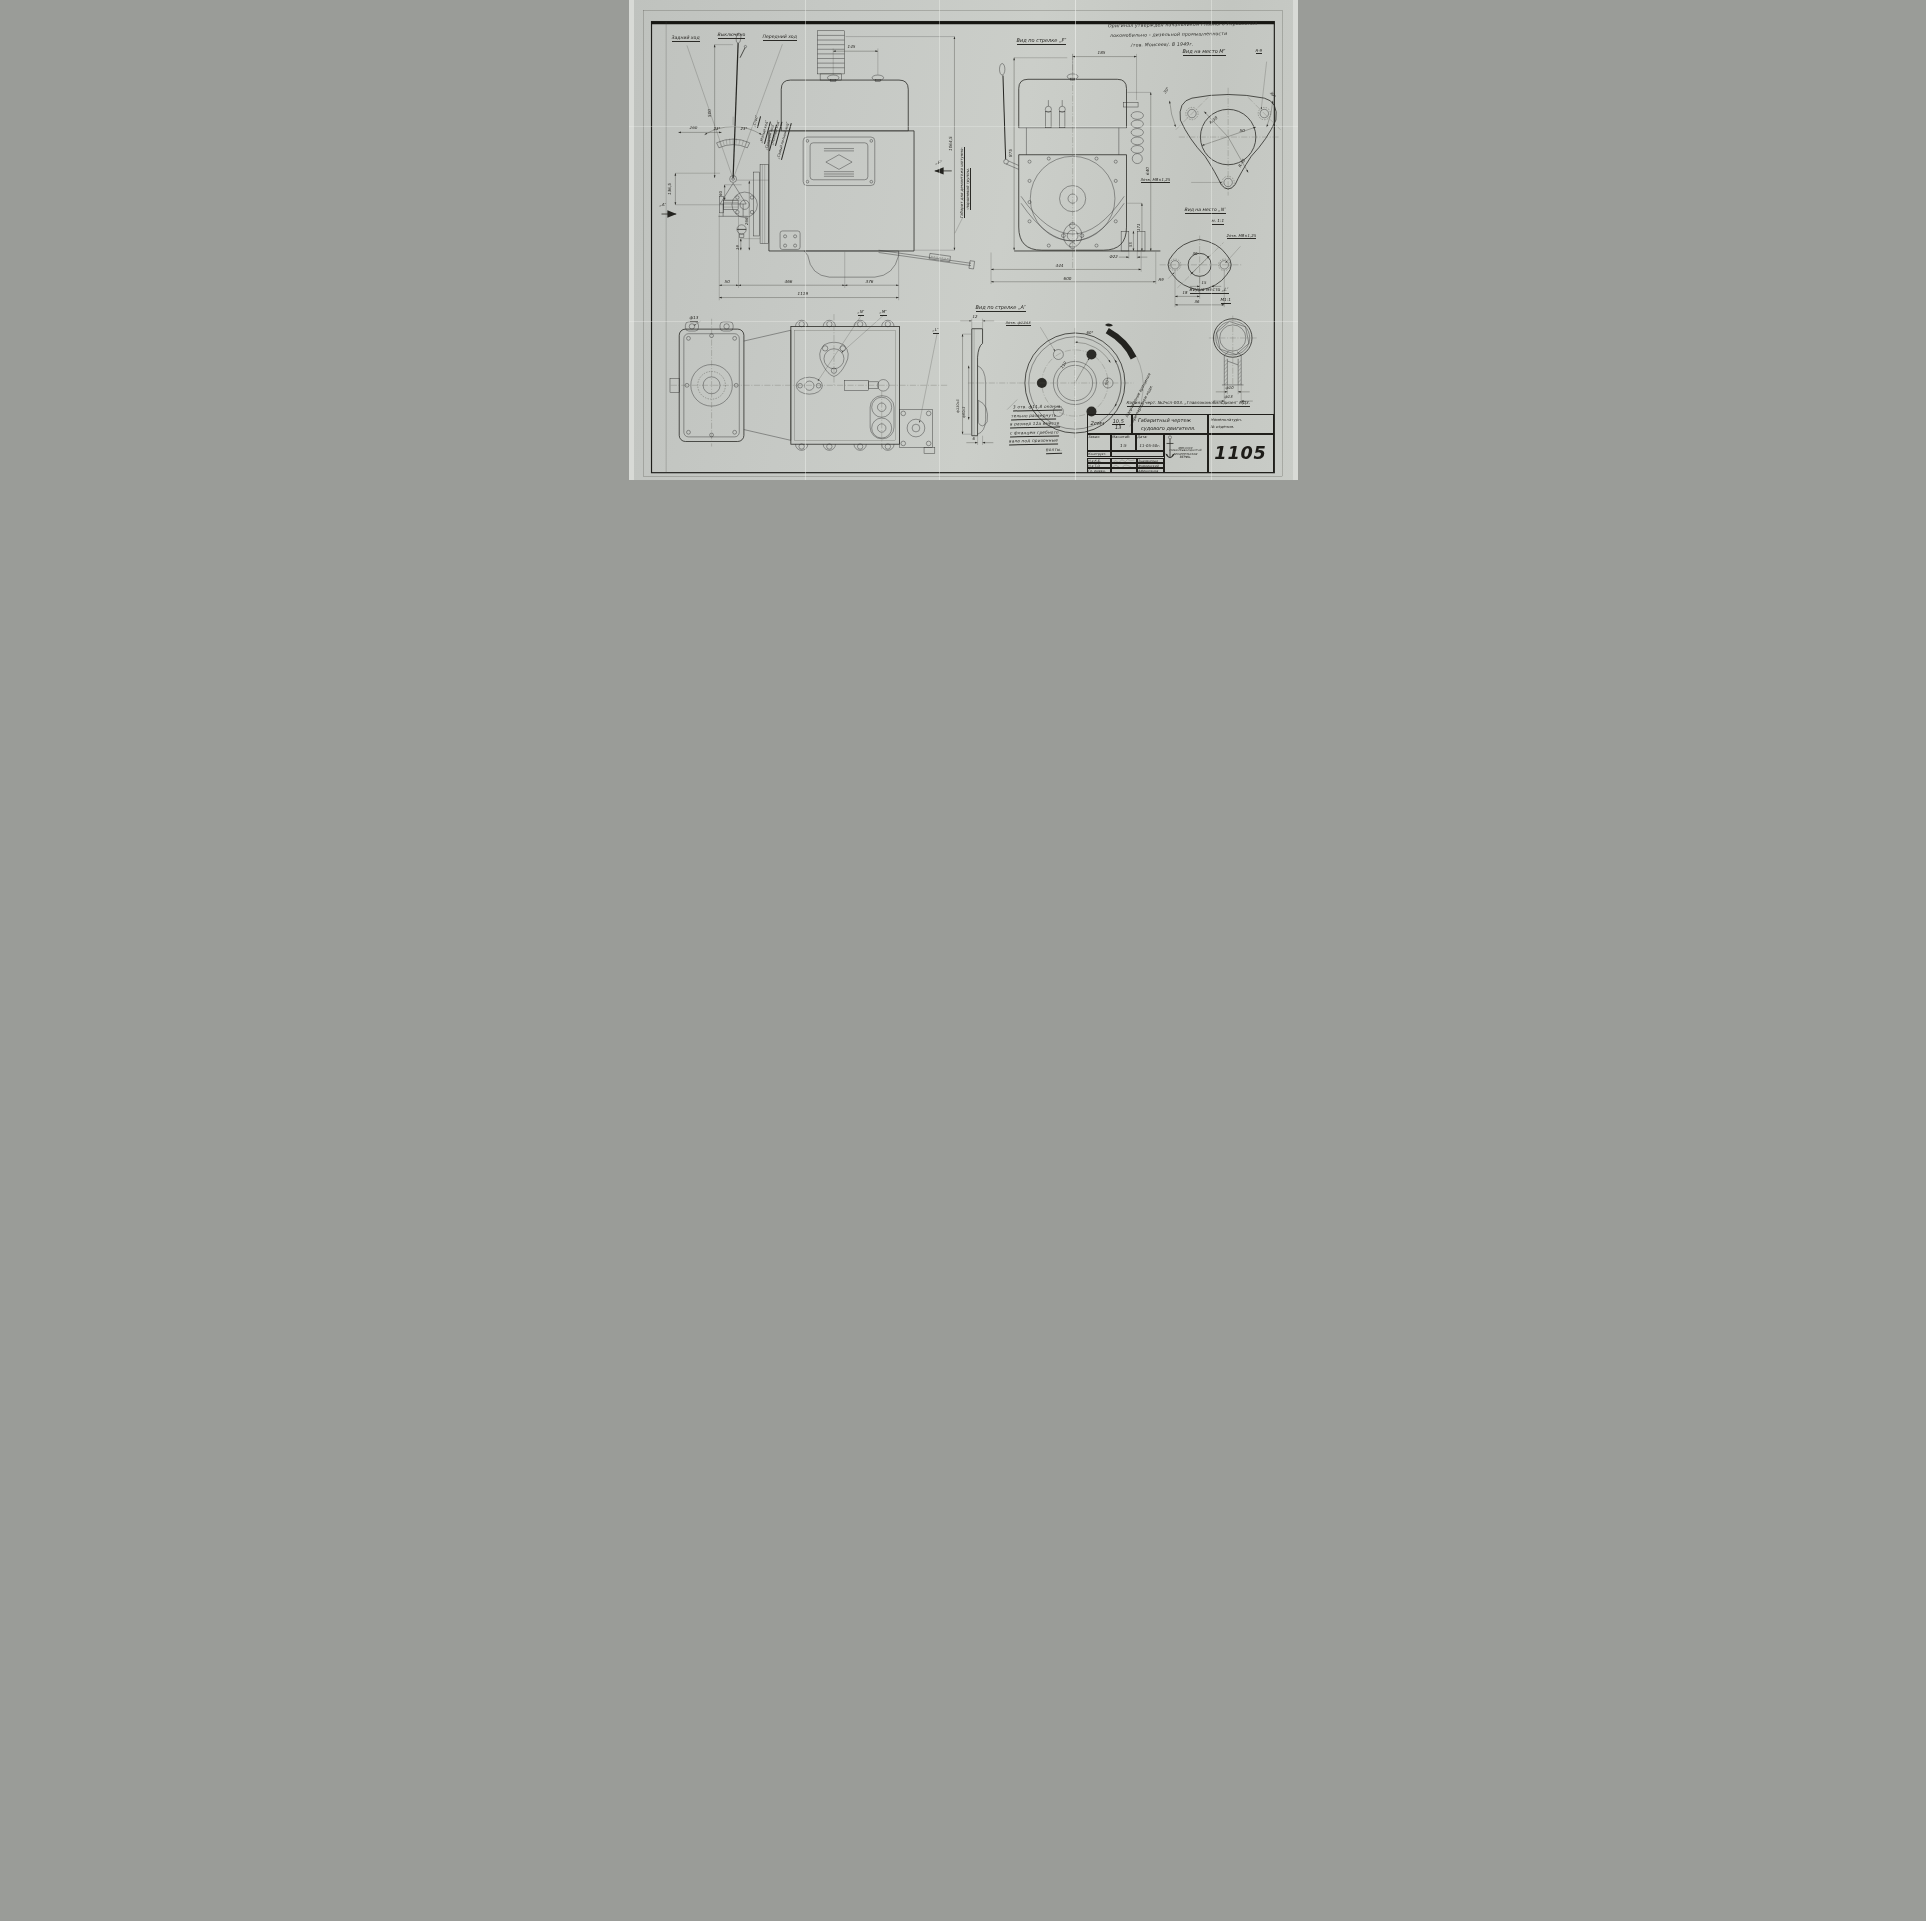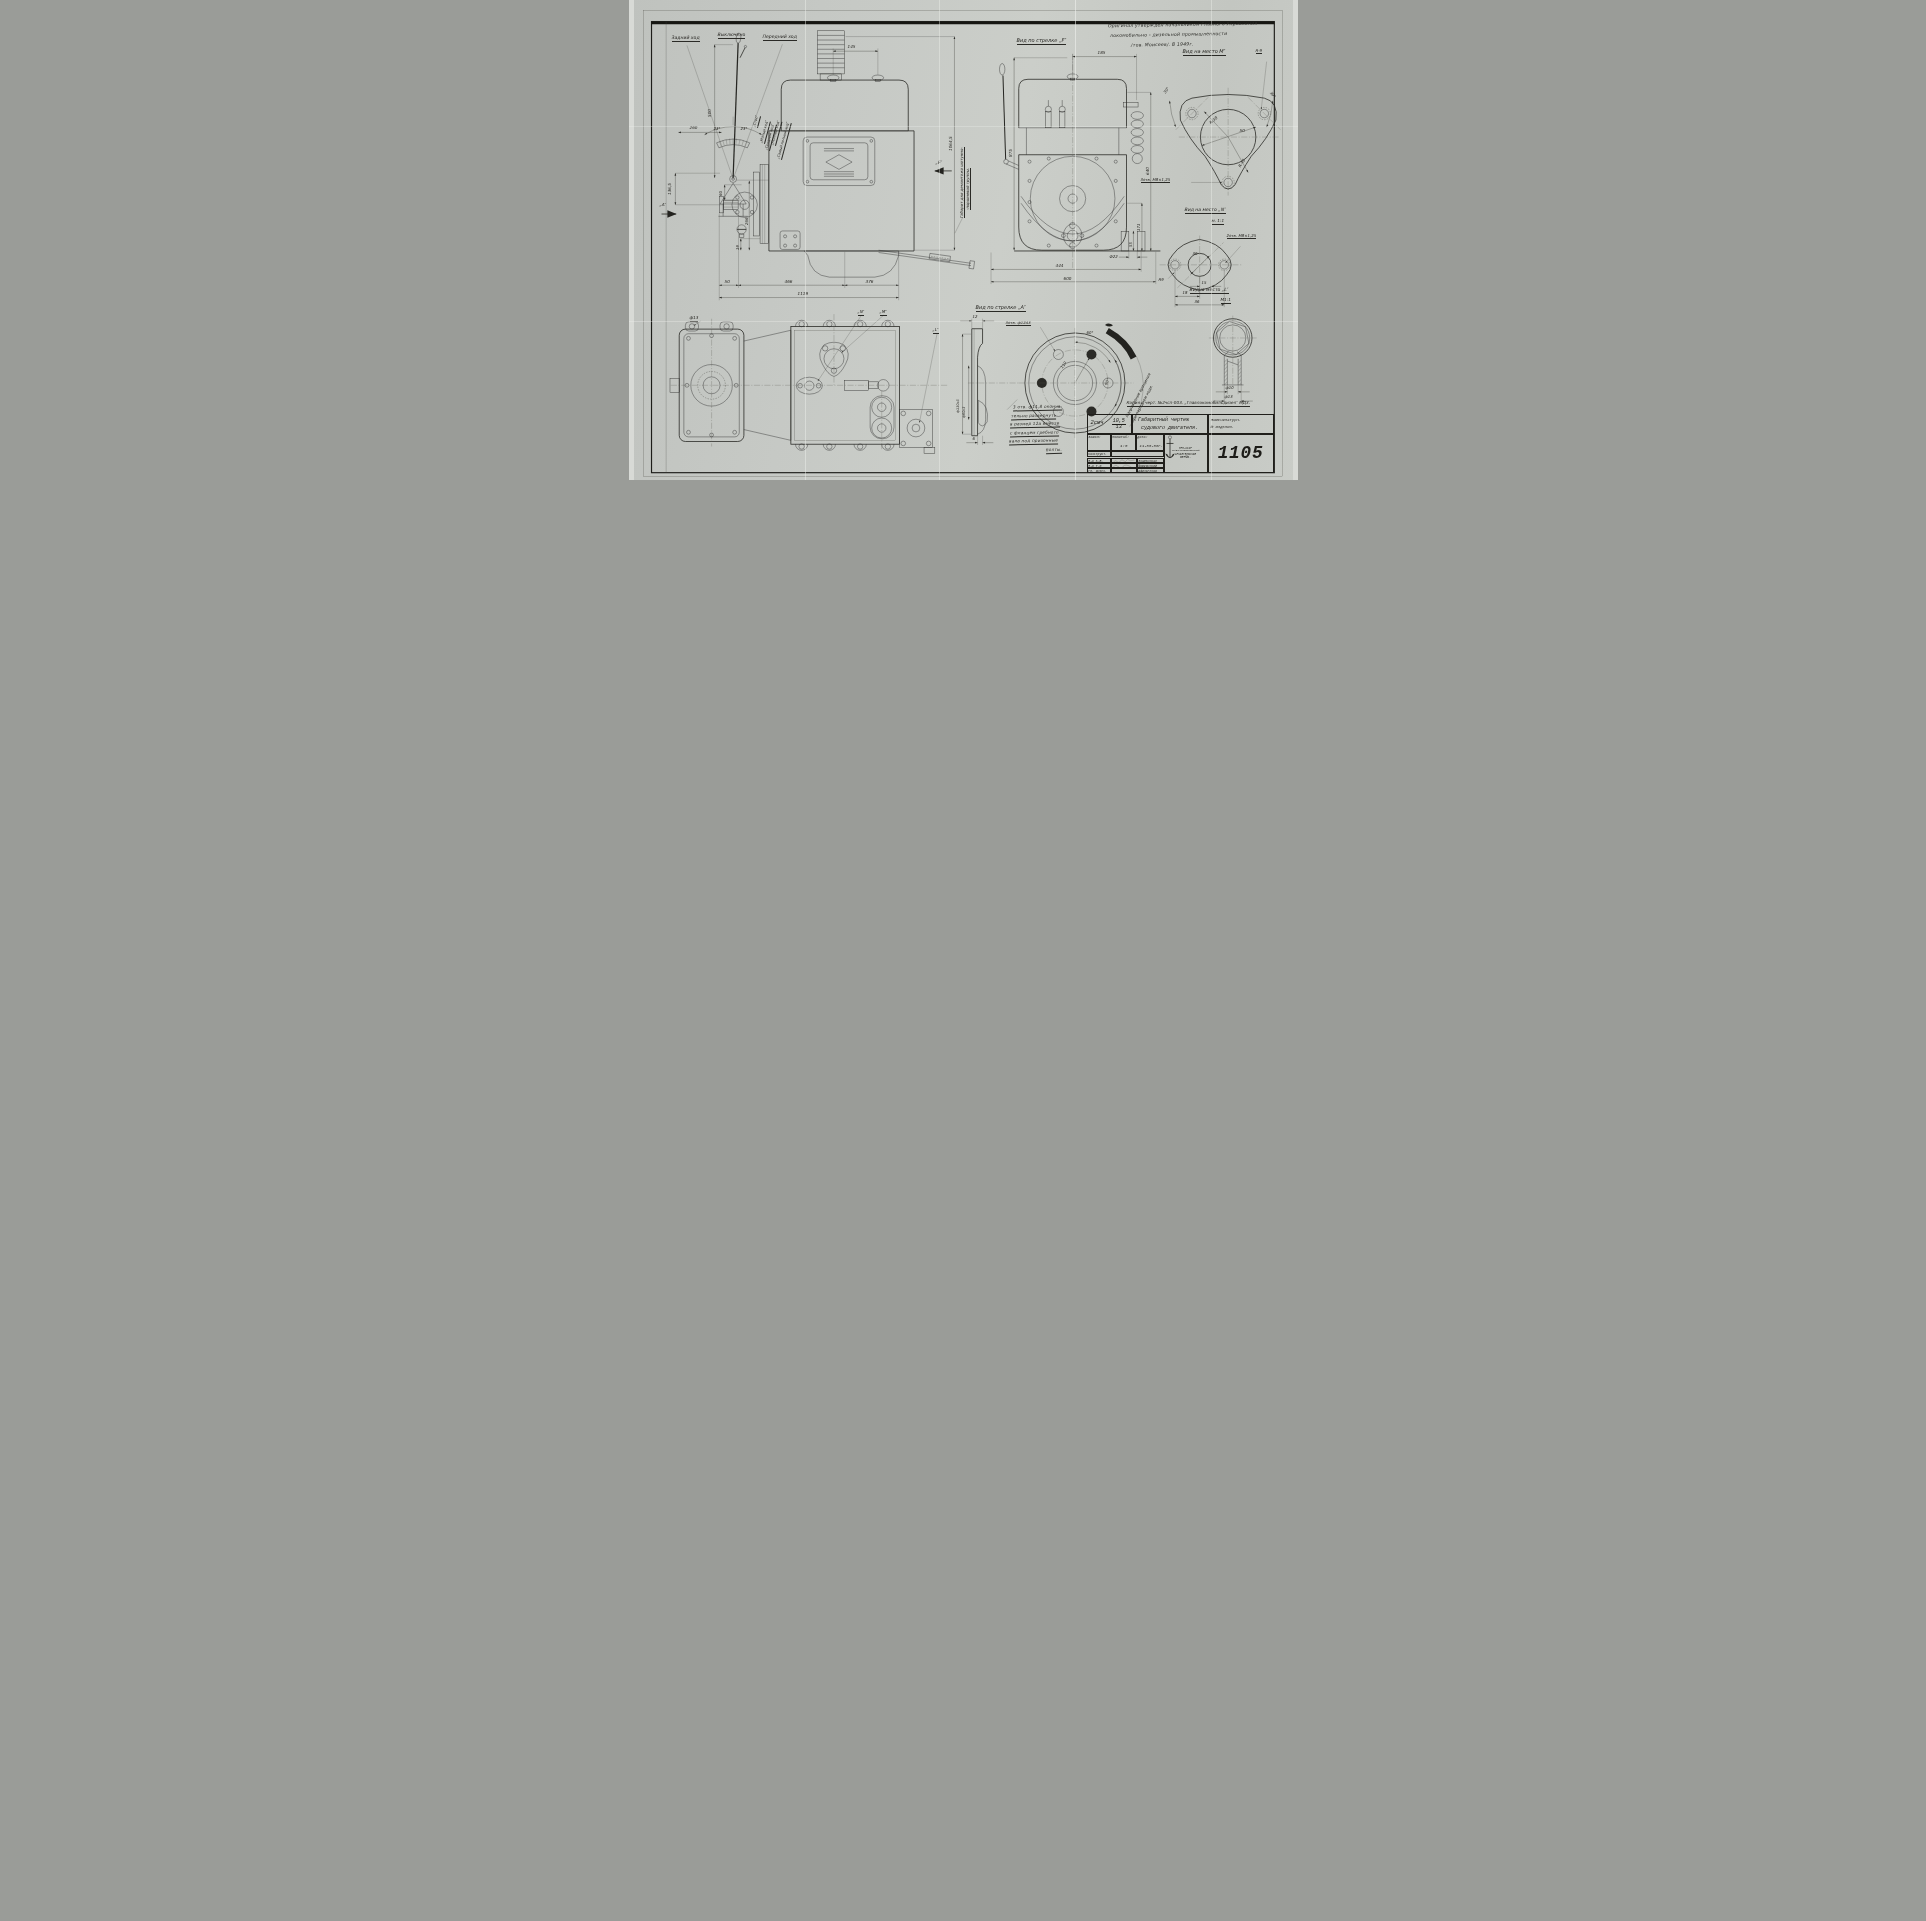--- a/index.html
+++ b/index.html
@@ -22,21 +22,21 @@
   .r90{transform:rotate(-90deg);transform-origin:0 0;}
   .r75{transform:rotate(-75deg);transform-origin:0 100%;}
   .r62{transform:rotate(-62deg);transform-origin:0 0;}
   .r55{transform:rotate(-55deg);transform-origin:0 0;}
   .r42{transform:rotate(-42deg);transform-origin:0 0;}
   .r58{transform:rotate(-58deg);transform-origin:0 0;}
   .rp50{transform:rotate(50deg);transform-origin:0 0;}
   .hand{font-style:italic;letter-spacing:0.2px;color:#2b2b27;transform:rotate(-1deg);}
   
   .tb{position:absolute;left:458px;top:414px;width:187px;height:59px;}
-  .cell{position:absolute;border:0.6px solid #201f1b;box-sizing:border-box;font-style:italic;overflow:hidden;font-family:Liberation Mono, monospace;}
+  .cell{position:absolute;border:0.6px solid #201f1b;box-sizing:border-box;font-style:italic;overflow:hidden;}
   .cell .cap{font-size:3.5px;padding:0.4px 0.8px;}
   .num1105{font-size:17.7px;font-weight:bold;letter-spacing:0.8px;font-style:italic;
     color:#1d1c18;text-align:center;line-height:37px;}
   .frac{display:inline-block;text-align:center;vertical-align:middle;font-size:5px;line-height:1;}
   .frac .t{border-bottom:0.6px solid #201f1b;padding:0 1.2px 0.4px;}
   .frac .b{padding-top:0.4px;}
   .org{font-size:2.7px;line-height:1.25;font-style:italic;text-align:center;}
 </style>
 </head>
 <body>

